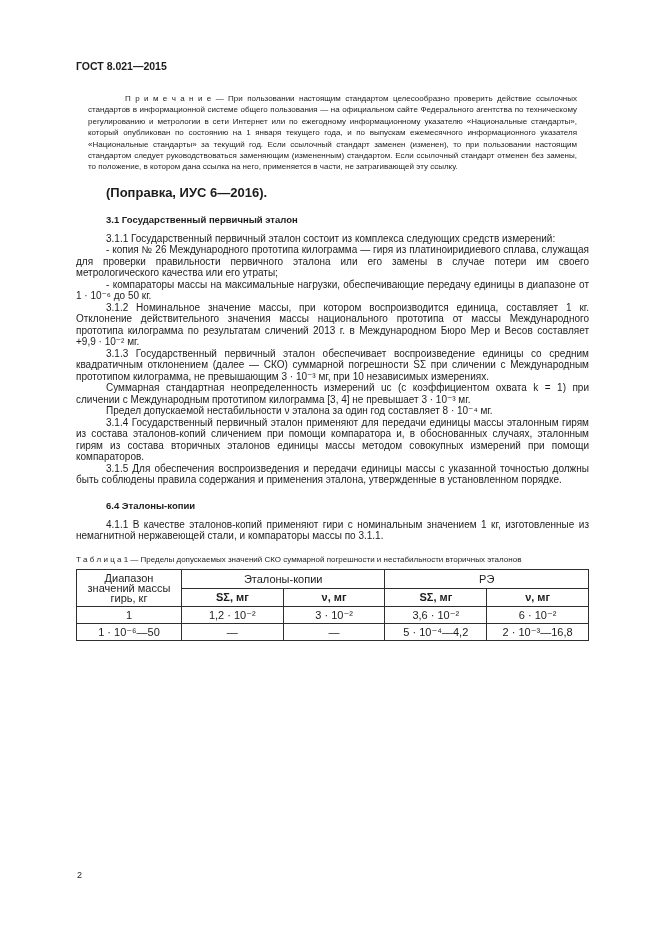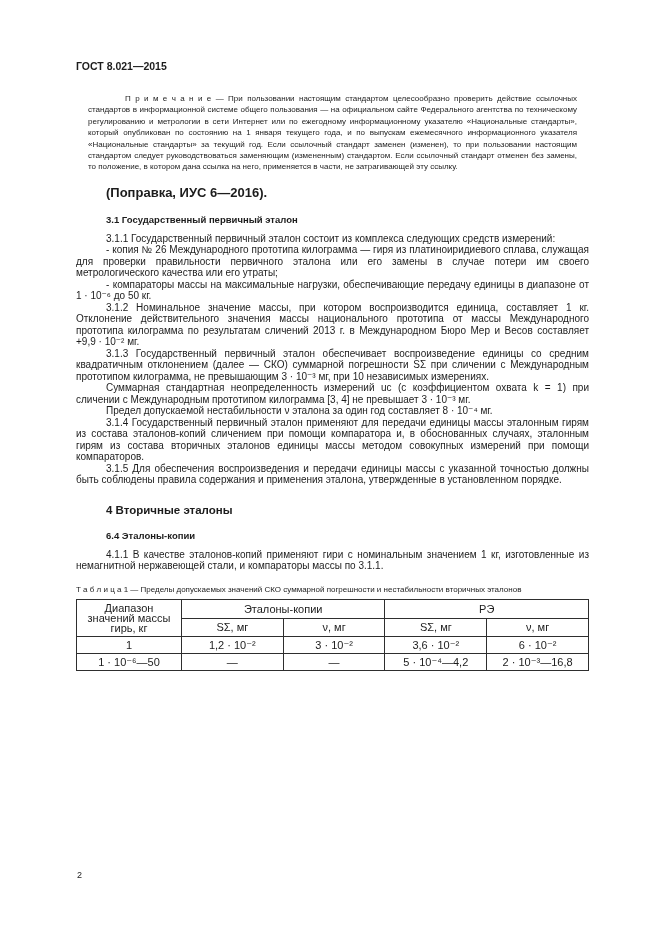--- a/index.html
+++ b/index.html
@@ -64,21 +64,21 @@
   }
   .tbl td {
     border: 1px solid #2e2e2e;
     text-align: center;
     vertical-align: middle;
     padding: 3px 4px;
     line-height: 10px;
   }
   .tbl td.range-h { text-align: center; }
   .tbl tr.group td { height: 19px; }
-  .tbl tr.subhead td { height: 16px; }
+  .tbl tr.subhead td { height: 16px; font-weight: bold; }
   .tbl tr.data td { height: 15px; }
   .page-num {
     position: absolute;
     left: 77px;
     top: 870px;
     font-size: 9px;
   }
 </style>
 </head>
 <body>
@@ -95,21 +95,20 @@
   <p class="body">3.1.1 Государственный первичный эталон состоит из комплекса следующих средств измерений:</p>
   <p class="body">- копия № 26 Международного прототипа килограмма — гиря из платиноиридиевого сплава, служащая для проверки правильности первичного эталона или его замены в случае потери им своего метрологического качества или его утраты;</p>
   <p class="body">- компараторы массы на максимальные нагрузки, обеспечивающие передачу единицы в диапазоне от 1 · 10⁻⁶ до 50 кг.</p>
   <p class="body">3.1.2 Номинальное значение массы, при котором воспроизводится единица, составляет 1 кг. Отклонение действительного значения массы национального прототипа от массы Международного прототипа килограмма по результатам сличений 2013 г. в Международном Бюро Мер и Весов составляет +9,9 · 10⁻² мг.</p>
   <p class="body">3.1.3 Государственный первичный эталон обеспечивает воспроизведение единицы со средним квадратичным отклонением (далее — СКО) суммарной погрешности SΣ при сличении с Международным прототипом килограмма, не превышающим 3 · 10⁻³ мг, при 10 независимых измерениях.</p>
   <p class="body">Суммарная стандартная неопределенность измерений uc (с коэффициентом охвата k = 1) при сличении с Международным прототипом килограмма [3, 4] не превышает 3 · 10⁻³ мг.</p>
   <p class="body">Предел допускаемой нестабильности ν эталона за один год составляет 8 · 10⁻⁴ мг.</p>
   <p class="body">3.1.4 Государственный первичный эталон применяют для передачи единицы массы эталонным гирям из состава эталонов-копий сличением при помощи компаратора и, в обоснованных случаях, эталонным гирям из состава вторичных эталонов единицы массы методом совокупных измерений при помощи компараторов.</p>
   <p class="body">3.1.5 Для обеспечения воспроизведения и передачи единицы массы с указанной точностью должны быть соблюдены правила содержания и применения эталона, утвержденные в установленном порядке.</p>
 
-  <h2 class="h-sec">4 Вторичные эталоны</h2>
   <h3 class="h-sub">6.4 Эталоны-копии</h3>
 
   <p class="body">4.1.1 В качестве эталонов-копий применяют гири с номинальным значением 1 кг, изготовленные из немагнитной нержавеющей стали, и компараторы массы по 3.1.1.</p>
 
   <p class="tbl-caption">Т а б л и ц а  1 — Пределы допускаемых значений СКО суммарной погрешности и нестабильности вторичных эталонов</p>
 
   <table class="tbl">
     <colgroup>
       <col style="width:20.5%">
       <col style="width:19.875%">

